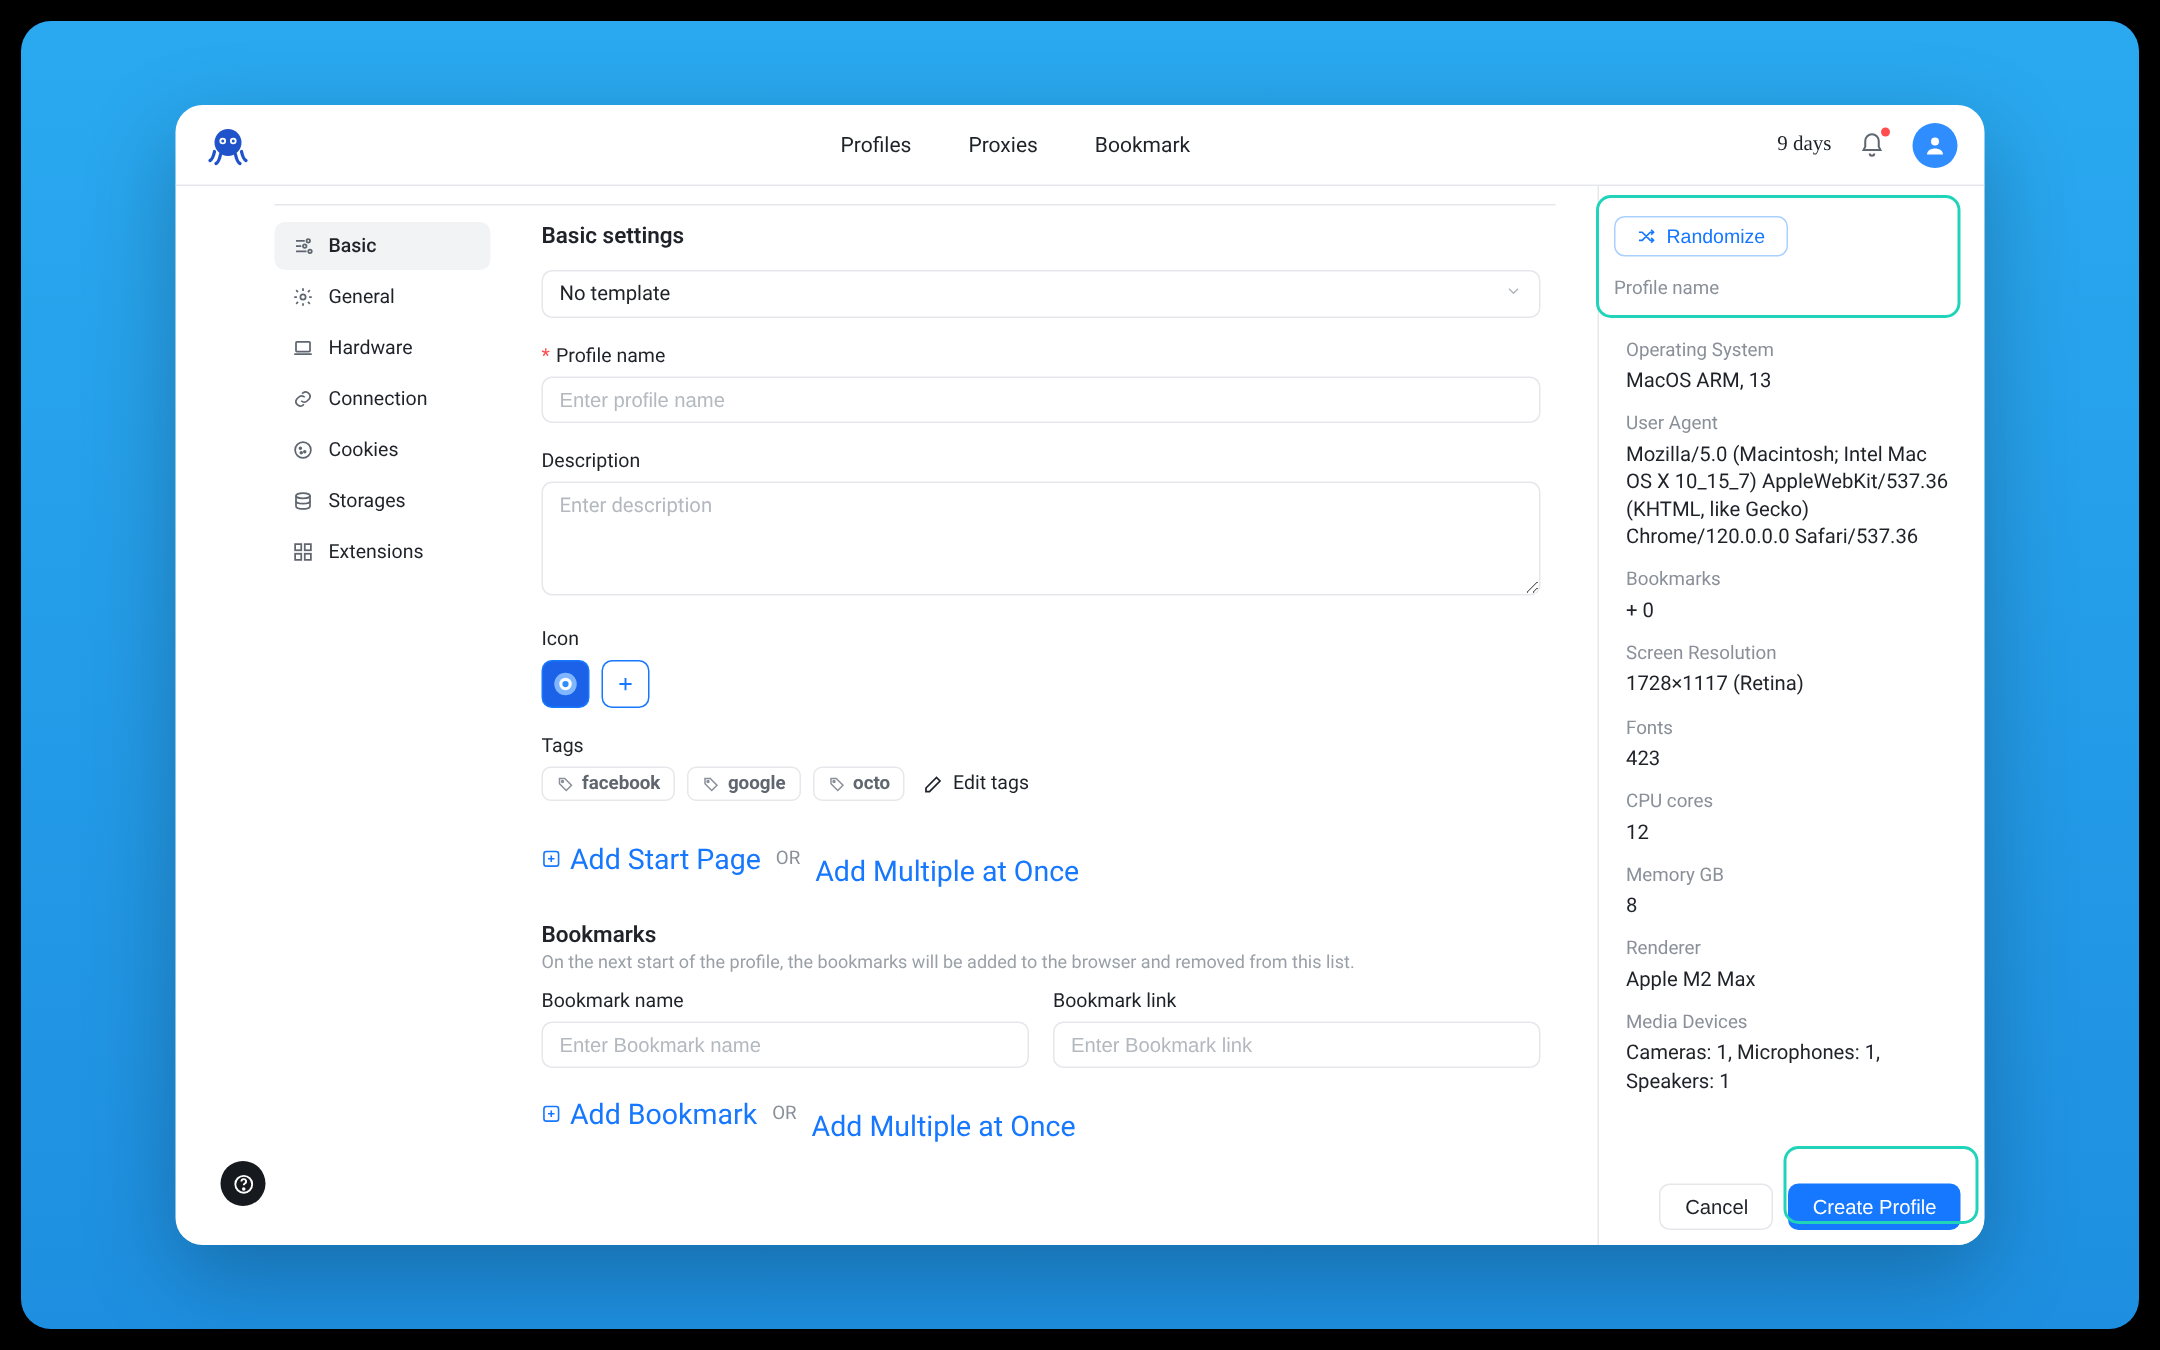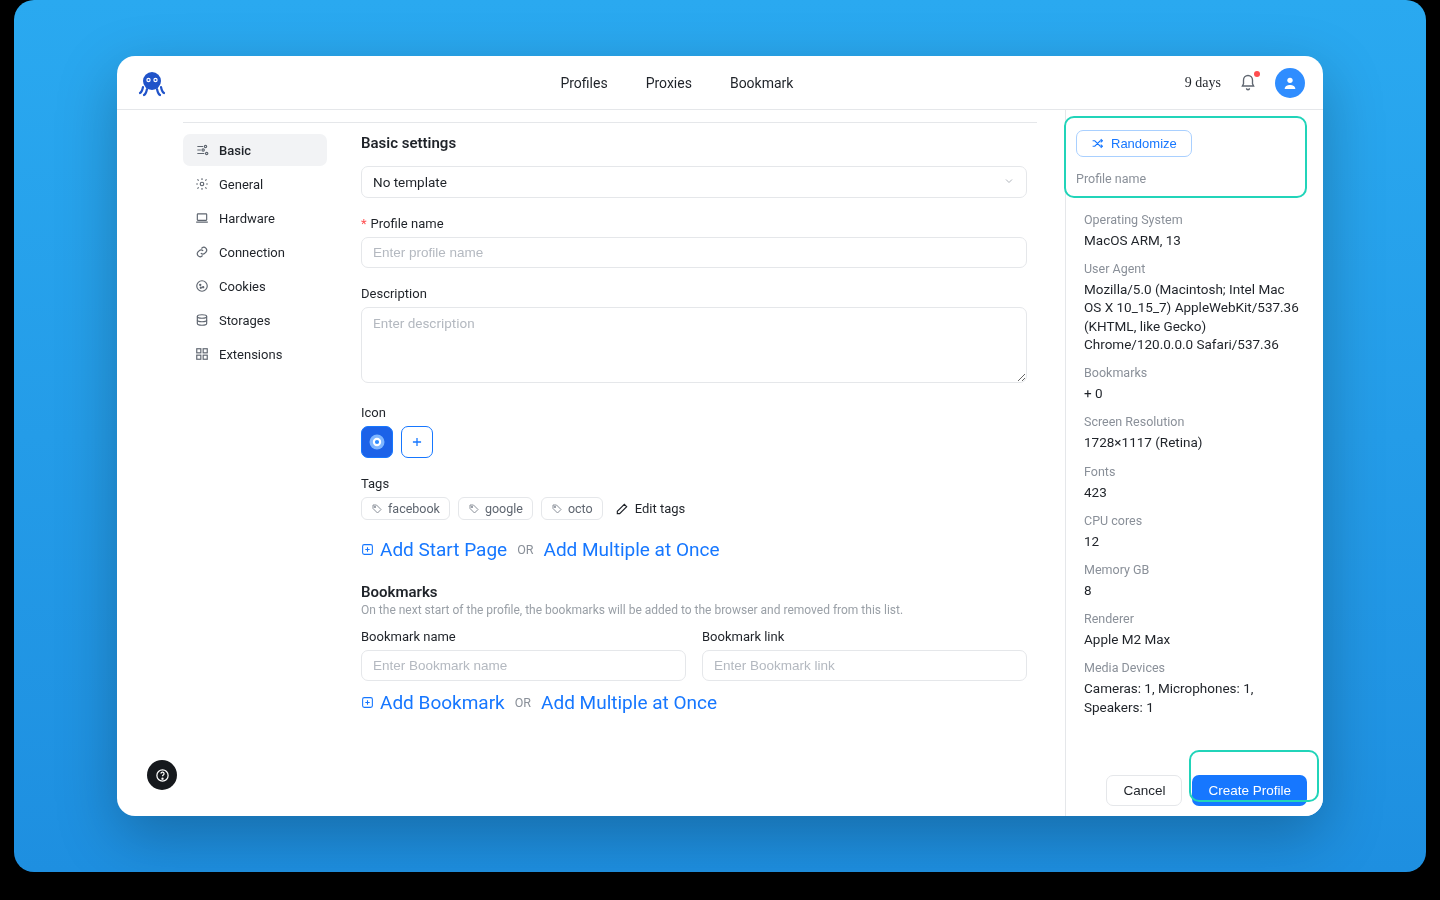--- a/index.html
+++ b/index.html
@@ -22,21 +22,21 @@
     height: 900px;
     font-family: -apple-system, BlinkMacSystemFont, "Segoe UI", Roboto, Helvetica, Arial, sans-serif;
     background: #000;
     overflow: hidden;
   }
   .outer {
     width: 1440px;
     height: 900px;
     background: #000;
     display: flex;
-    align-items: flex-start;
+    align-items: center;
     justify-content: center;
     border-radius: 24px;
   }
   .desktop {
     width: 1412px;
     height: 872px;
     background: linear-gradient(180deg, #2aa9f0 0%, #1e8fe0 100%);
     border-radius: 20px;
     display: flex;
     align-items: center;
@@ -130,33 +130,34 @@
   }
   .icon-tile.filled { background: #1c62e8; }
   .plus-tile { color: var(--accent); font-size: 18px; }
 
   .tags-row { display: flex; align-items: center; gap: 8px; flex-wrap: wrap; }
   .tag {
     display: inline-flex; align-items: center; gap: 5px;
     border: 1px solid var(--border); border-radius: 6px;
     padding: 3px 9px; font-size: 12.5px; color: #5f6670;
     cursor: default;
+    font-weight: bold;
   }
   .tag svg { width: 12px; height: 12px; }
   .edit-tags {
     display: inline-flex; align-items: center; gap: 6px;
     font-size: 13px; color: var(--text-primary); cursor: pointer;
     margin-left: 4px;
   }
 
   .link-btn {
     display: inline-flex; align-items: center; gap: 6px;
     color: var(--accent); font-size: 19px; cursor: pointer;
   }
-  .link-btn.secondary { color: var(--accent); }
+  .link-btn.secondary { color: var(--accent); margin-top: 17px; }
   .or { font-size: 12.5px; color: #8a9099; margin: 0 10px; }
 
   .sub-note { font-size: 12px; color: #9aa0a7; margin-top: 2px; margin-bottom: 12px; }
   .cols { display: flex; gap: 16px; }
   .cols > div { flex: 1; }
 
   
   .right-panel {
     width: 258px; flex: 0 0 auto;
     border-left: 1px solid var(--border);

